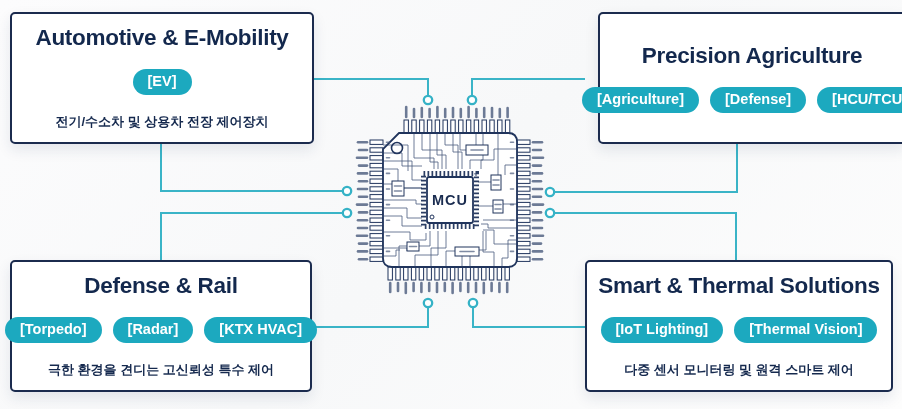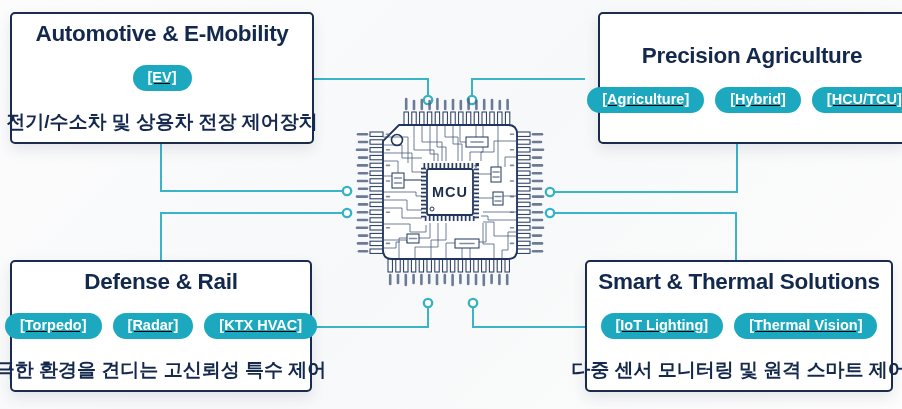--- a/index.html
+++ b/index.html
@@ -12,21 +12,21 @@
   }
   .canvas {
     position: absolute; inset: 0;
     background: linear-gradient(135deg, #fcfcfd 0%, #f7f8f9 50%, #fdfdfd 100%);
   }
   svg.overlay {
     position: absolute; left: 0; top: 0; width: 902px; height: 409px;
     pointer-events: none;
   }
   .chip-wrap {
-    position: absolute; left: 350px; top: 92px; width: 200px; height: 200px;
+    position: absolute; left: 350px; top: 100px; width: 200px; height: 200px;
   }
   .card {
     position: absolute;
     background: #ffffff;
     border: 2.5px solid #1b2b4e;
     border-radius: 5px;
     box-shadow: 0 6px 14px rgba(25, 45, 85, 0.10);
     display: flex; flex-direction: column;
     align-items: center; justify-content: center;
     gap: 18px;
@@ -36,33 +36,33 @@
   .card-tr { left: 598px; top: 12px;  width: 308px; height: 132px; }
   .card-bl { left: 10px;  top: 260px; width: 302px; height: 132px; }
   .card-br { left: 585px; top: 260px; width: 308px; height: 132px; }
   .card h2 {
     font-size: 22.5px;
     font-weight: bold;
     color: #13284d;
     letter-spacing: -0.3px;
     white-space: nowrap;
   }
-  .pill-row { display: flex; gap: 11px; align-items: center; text-decoration: underline; }
+  .pill-row { display: flex; gap: 11px; align-items: center; }
   .pill {
     background: #1ca9bf;
     color: #ffffff;
     font-size: 14.5px;
     font-weight: bold;
     line-height: 1;
     padding: 5px 15px 6px 15px;
     border-radius: 999px;
     white-space: nowrap;
   }
   .card p.desc {
-    font-size: 19px;
+    font-size: 13px;
     font-weight: bold;
     color: #15294e;
     white-space: nowrap;
   }
   .conn { stroke: #3ab4c7; stroke-width: 2; fill: none; }
   .ring { fill: #ffffff; stroke: #35b2c6; stroke-width: 2.3; }
   .chip-line { stroke: #20345c; fill: none; }
   .chip-fill { fill: #ffffff; stroke: #20345c; }
   .trace { stroke: #2c4068; stroke-width: 0.8; fill: none; opacity: 0.85; }
   .lbl { stroke: #4a5b7d; stroke-width: 2.6; stroke-linecap: round; opacity: 0.8; }
@@ -349,21 +349,21 @@
     <div class="pill-row">
       <span class="pill">[EV]</span>
     </div>
     <p class="desc">전기/수소차 및 상용차 전장 제어장치</p>
   </div>
 
   <div class="card card-tr">
     <h2>Precision Agriculture</h2>
     <div class="pill-row">
       <span class="pill">[Agriculture]</span>
-      <span class="pill">[Hybrid]</span>
+      <span class="pill">[Defense]</span>
       <span class="pill">[HCU/TCU]</span>
     </div>
   </div>
 
   <div class="card card-br">
     <h2>Smart &amp; Thermal Solutions</h2>
     <div class="pill-row">
       <span class="pill">[IoT Lighting]</span>
       <span class="pill">[Thermal Vision]</span>
     </div>

